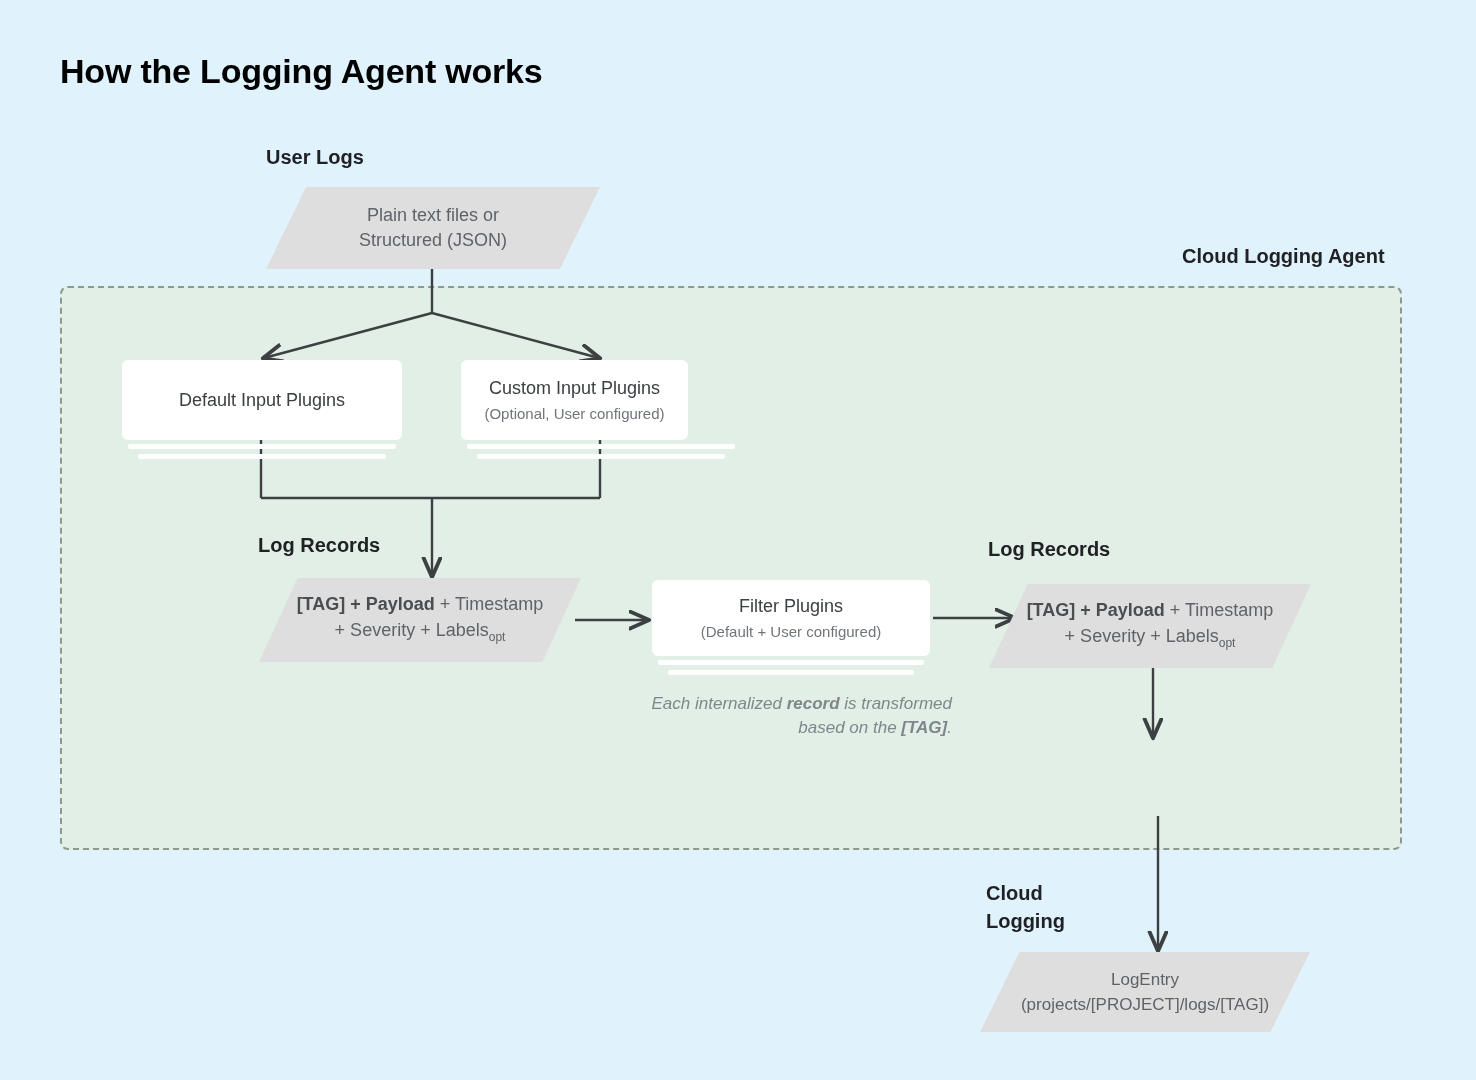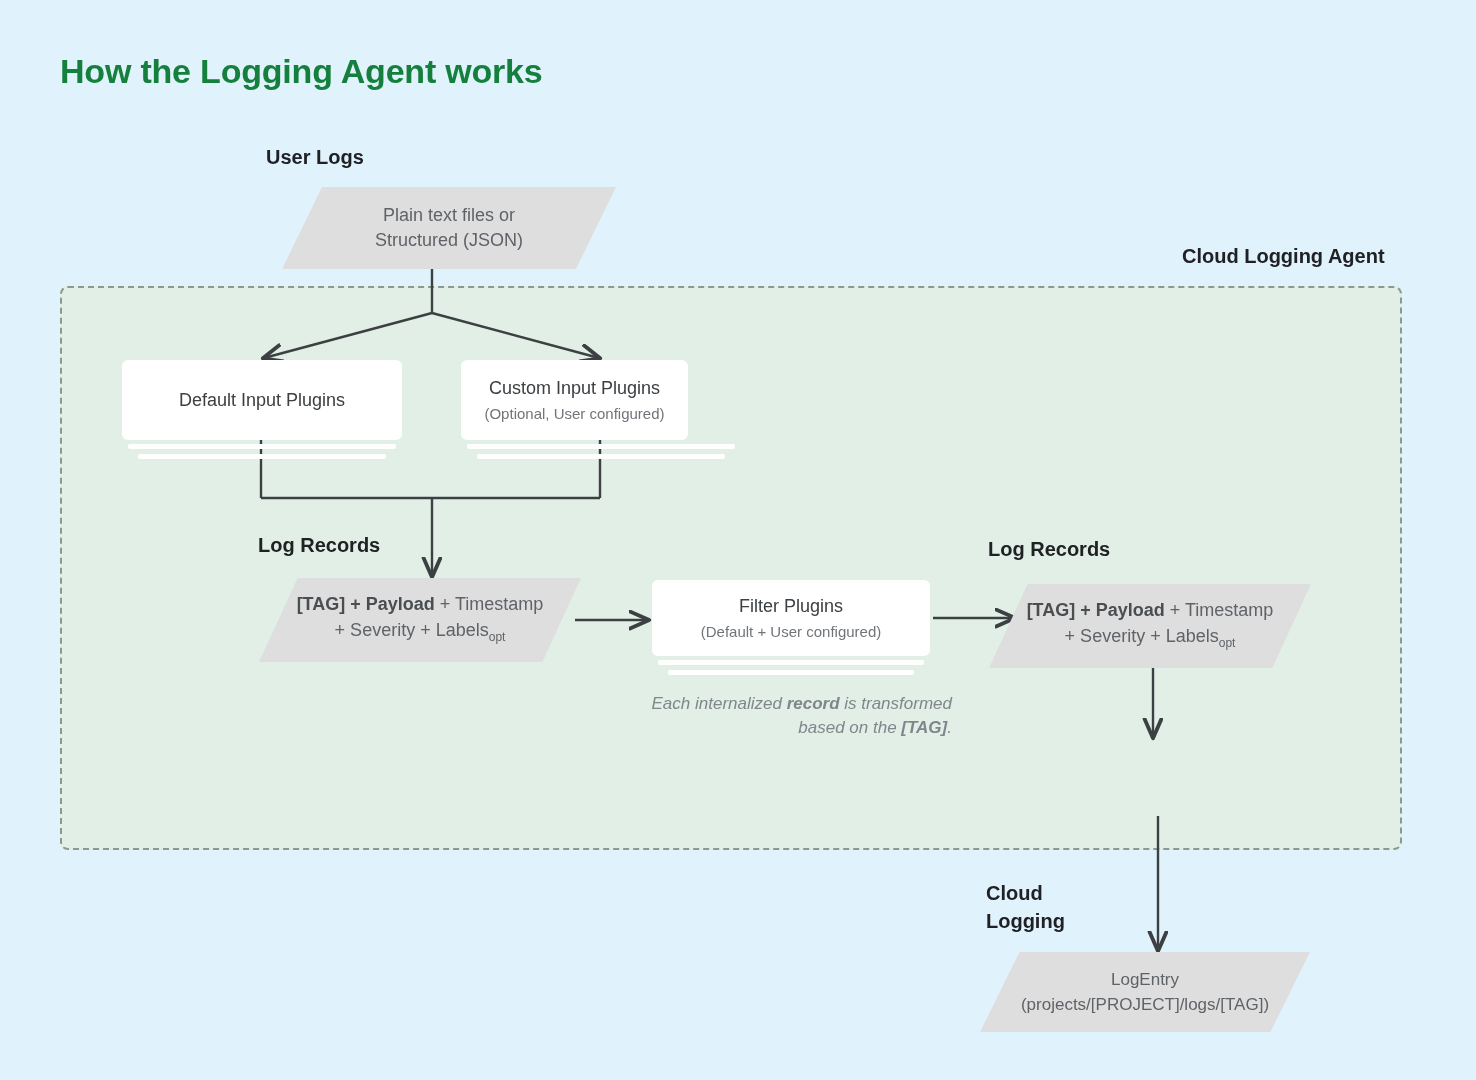--- a/index.html
+++ b/index.html
@@ -23,21 +23,21 @@
     height: 1080px;
   }
 
   
   #page-title {
     position: absolute;
     left: 60px;
     top: 52px;
     font-size: 34px;
     font-weight: bold;
-    color: #15803d;
+    color: #000000;
     letter-spacing: -0.2px;
   }
 
   
   .section-label {
     position: absolute;
     font-size: 20px;
     font-weight: bold;
     color: #202124;
     line-height: 28px;
@@ -70,21 +70,21 @@
     align-items: center;
     justify-content: center;
     text-align: center;
     color: #5f6368;
     box-sizing: border-box;
   }
   .para .para-inner { position: relative; z-index: 2; }
   .skew-r { clip-path: polygon(12% 0, 100% 0, 88% 100%, 0 100%); }
 
   #para-user-logs {
-    left: 282px; top: 187px;
+    left: 266px; top: 187px;
     width: 334px; height: 82px;
     font-size: 18px;
     line-height: 25px;
   }
   #para-logrec-1 {
     left: 259px; top: 578px;
     width: 322px; height: 84px;
     font-size: 18px;
     line-height: 26px;
   }

